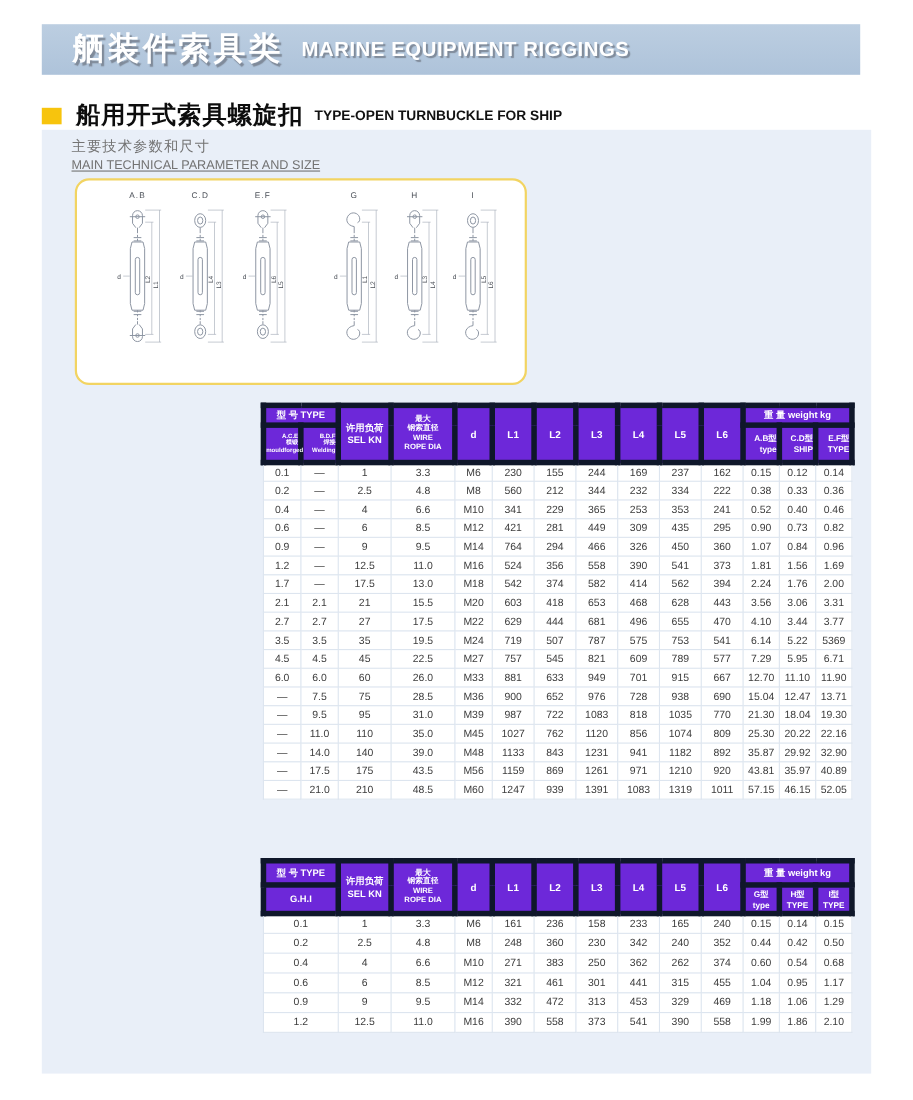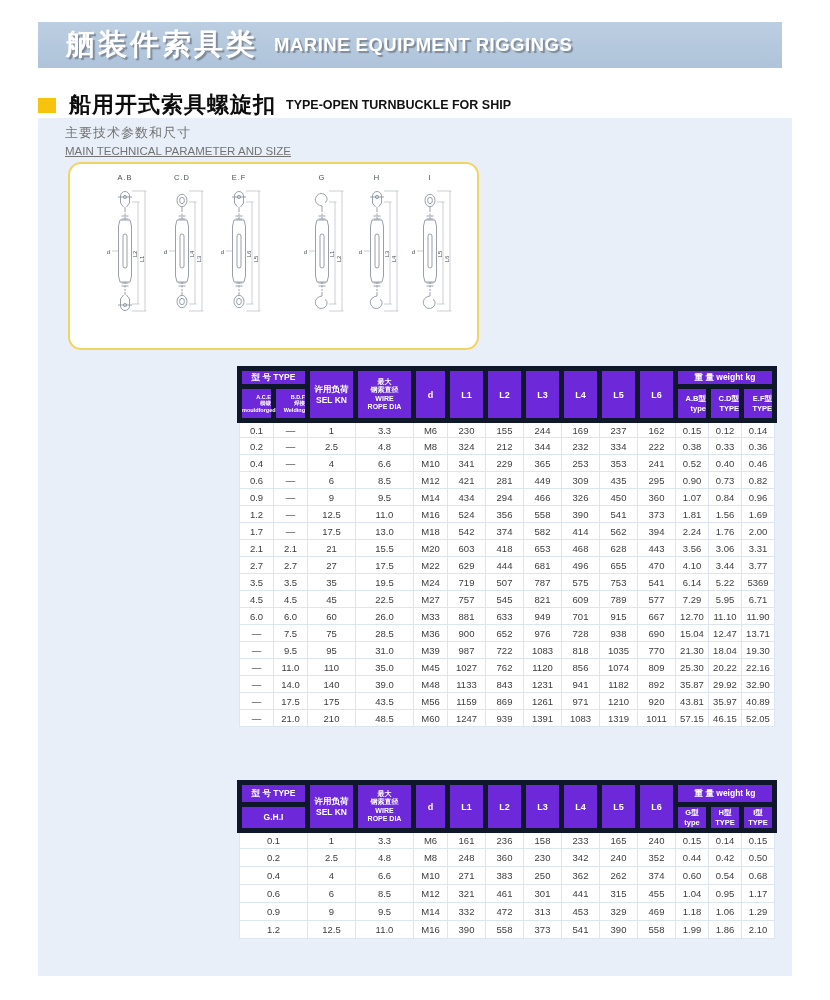--- a/index.html
+++ b/index.html
@@ -246,21 +246,21 @@
         <tr>
           <th class="h-tiny">A.C.E
 模锻
 mouldforged</th>
           <th class="h-tiny">B.D.F
 焊接
 Welding</th>
           <th class="h-wsub">A.B型
 type</th>
           <th class="h-wsub">C.D型
-TYPE</th>
+SHIP</th>
           <th class="h-wsub">E.F型
 TYPE</th>
         </tr>
       </thead>
       <tbody>
           <tr>
             <td>0.1</td>
             <td>—</td>
             <td>1</td>
             <td>3.3</td>
@@ -274,21 +274,21 @@
             <td>0.15</td>
             <td>0.12</td>
             <td>0.14</td>
           </tr>
           <tr>
             <td>0.2</td>
             <td>—</td>
             <td>2.5</td>
             <td>4.8</td>
             <td>M8</td>
-            <td>324</td>
+            <td>560</td>
             <td>212</td>
             <td>344</td>
             <td>232</td>
             <td>334</td>
             <td>222</td>
             <td>0.38</td>
             <td>0.33</td>
             <td>0.36</td>
           </tr>
           <tr>
@@ -322,21 +322,21 @@
             <td>0.90</td>
             <td>0.73</td>
             <td>0.82</td>
           </tr>
           <tr>
             <td>0.9</td>
             <td>—</td>
             <td>9</td>
             <td>9.5</td>
             <td>M14</td>
-            <td>434</td>
+            <td>764</td>
             <td>294</td>
             <td>466</td>
             <td>326</td>
             <td>450</td>
             <td>360</td>
             <td>1.07</td>
             <td>0.84</td>
             <td>0.96</td>
           </tr>
           <tr>

